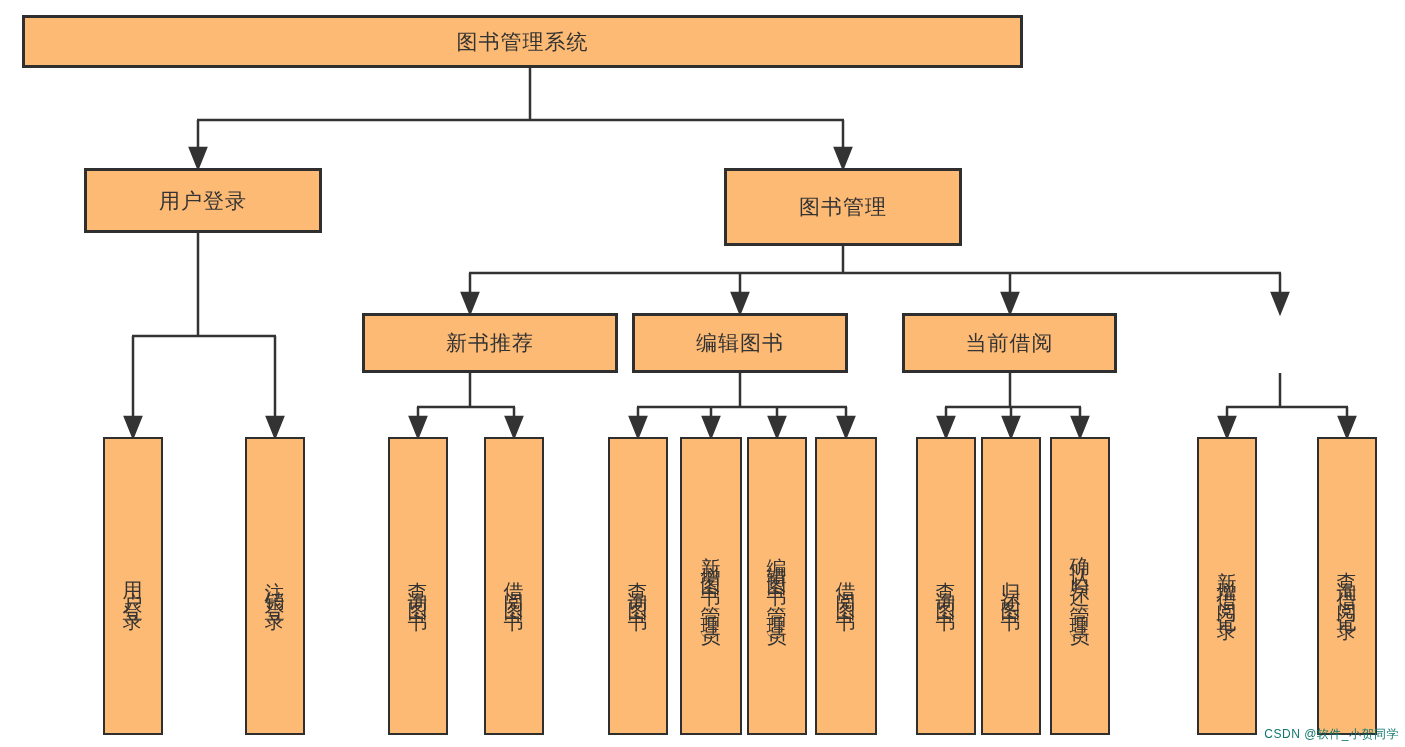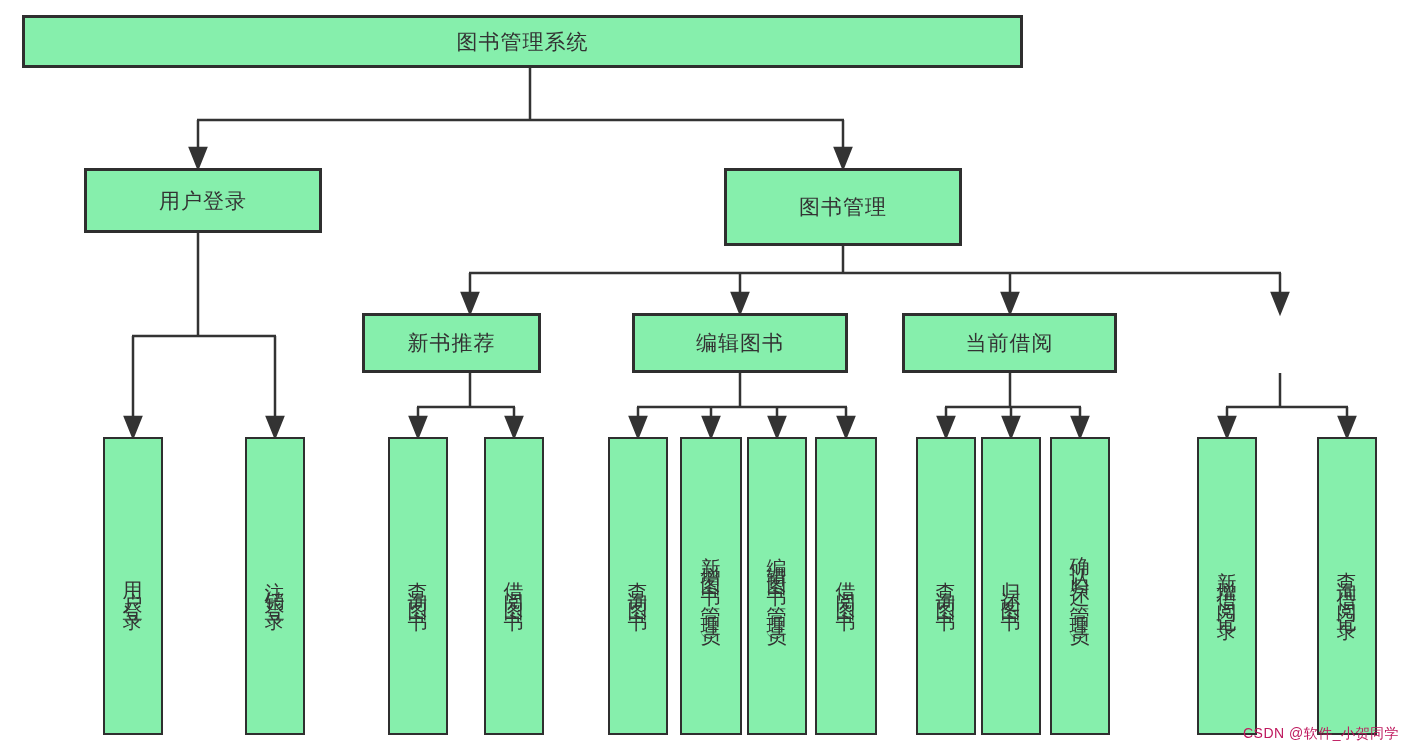--- a/index.html
+++ b/index.html
@@ -2,33 +2,33 @@
 <html><head>
 <meta charset="utf-8">
 <style>
   html,body{margin:0;padding:0;background:#ffffff;}
   .canvas{
     position:relative;width:1405px;height:747px;background:#ffffff;
     font-family:"Liberation Sans",sans-serif;color:#333333;overflow:hidden;
   }
   svg.connectors{position:absolute;left:0;top:0;z-index:1;pointer-events:none;}
   .box{
-    position:absolute;background:#86efac;border:3px solid #2f2f2f;
+    position:absolute;background:#fdba74;border:3px solid #2f2f2f;
     box-sizing:border-box;display:flex;align-items:center;justify-content:center;
     z-index:2;
   }
   .box.h span{font-size:21px;letter-spacing:1px;white-space:nowrap;}
   .box.v{border-width:2.5px;}
   .box.v span{
     writing-mode:vertical-rl;text-orientation:mixed;
     font-size:20px;letter-spacing:10px;line-height:1;
   }
   .watermark{
     position:absolute;right:6px;bottom:4px;z-index:5;
-    font-size:14px;color:#be185d;letter-spacing:0.5px;white-space:nowrap;
+    font-size:12px;color:#0f766e;letter-spacing:0.5px;white-space:nowrap;
   }
 </style>
 </head>
 <body>
 
 <div class="canvas">
 
   <svg class="connectors" width="1405" height="747" viewBox="0 0 1405 747" stroke="#333333" stroke-width="2.5" fill="#333333">
 
     <line x1="530" y1="67" x2="530" y2="121"></line>
@@ -95,21 +95,21 @@
     <span>图书管理系统</span>
   </div>
 
   <div class="box h" style="left:84px;top:168px;width:238px;height:65px">
     <span>用户登录</span>
   </div>
   <div class="box h" style="left:724px;top:168px;width:238px;height:78px">
     <span>图书管理</span>
   </div>
 
-  <div class="box h" style="left:362px;top:313px;width:179px;height:60px">
+  <div class="box h" style="left:362px;top:313px;width:256px;height:60px">
     <span>新书推荐</span>
   </div>
   <div class="box h" style="left:632px;top:313px;width:216px;height:60px">
     <span>编辑图书</span>
   </div>
   <div class="box h" style="left:902px;top:313px;width:215px;height:60px">
     <span>当前借阅</span>
   </div>
 
   <div class="box v" style="left:103px;top:437px;width:60px;height:298px">

